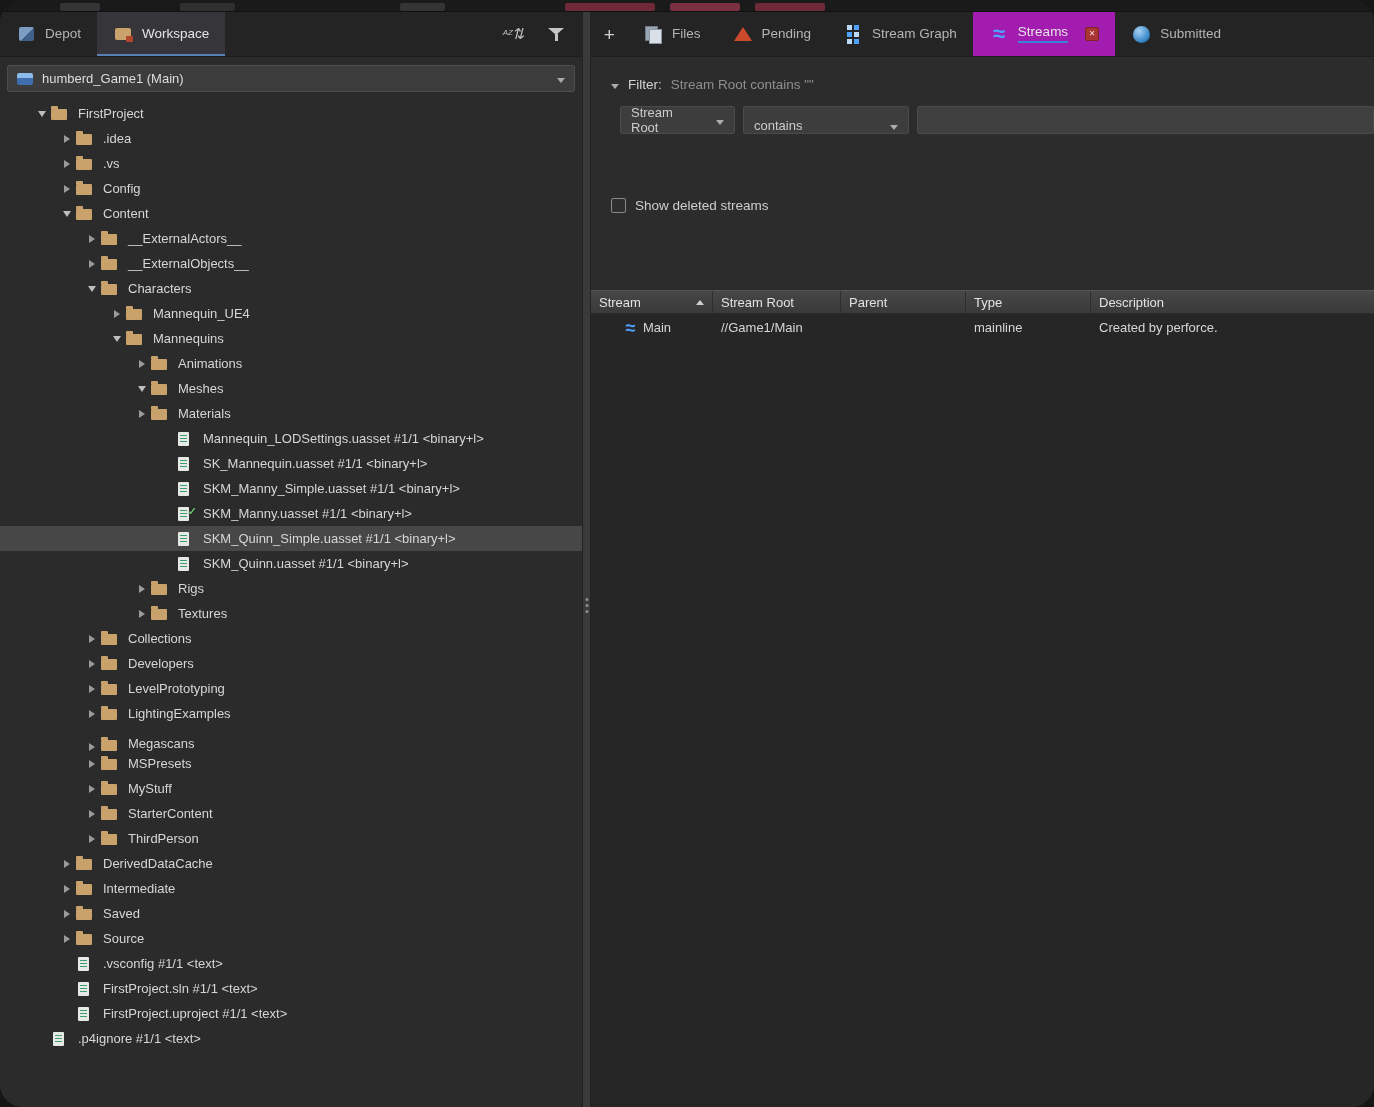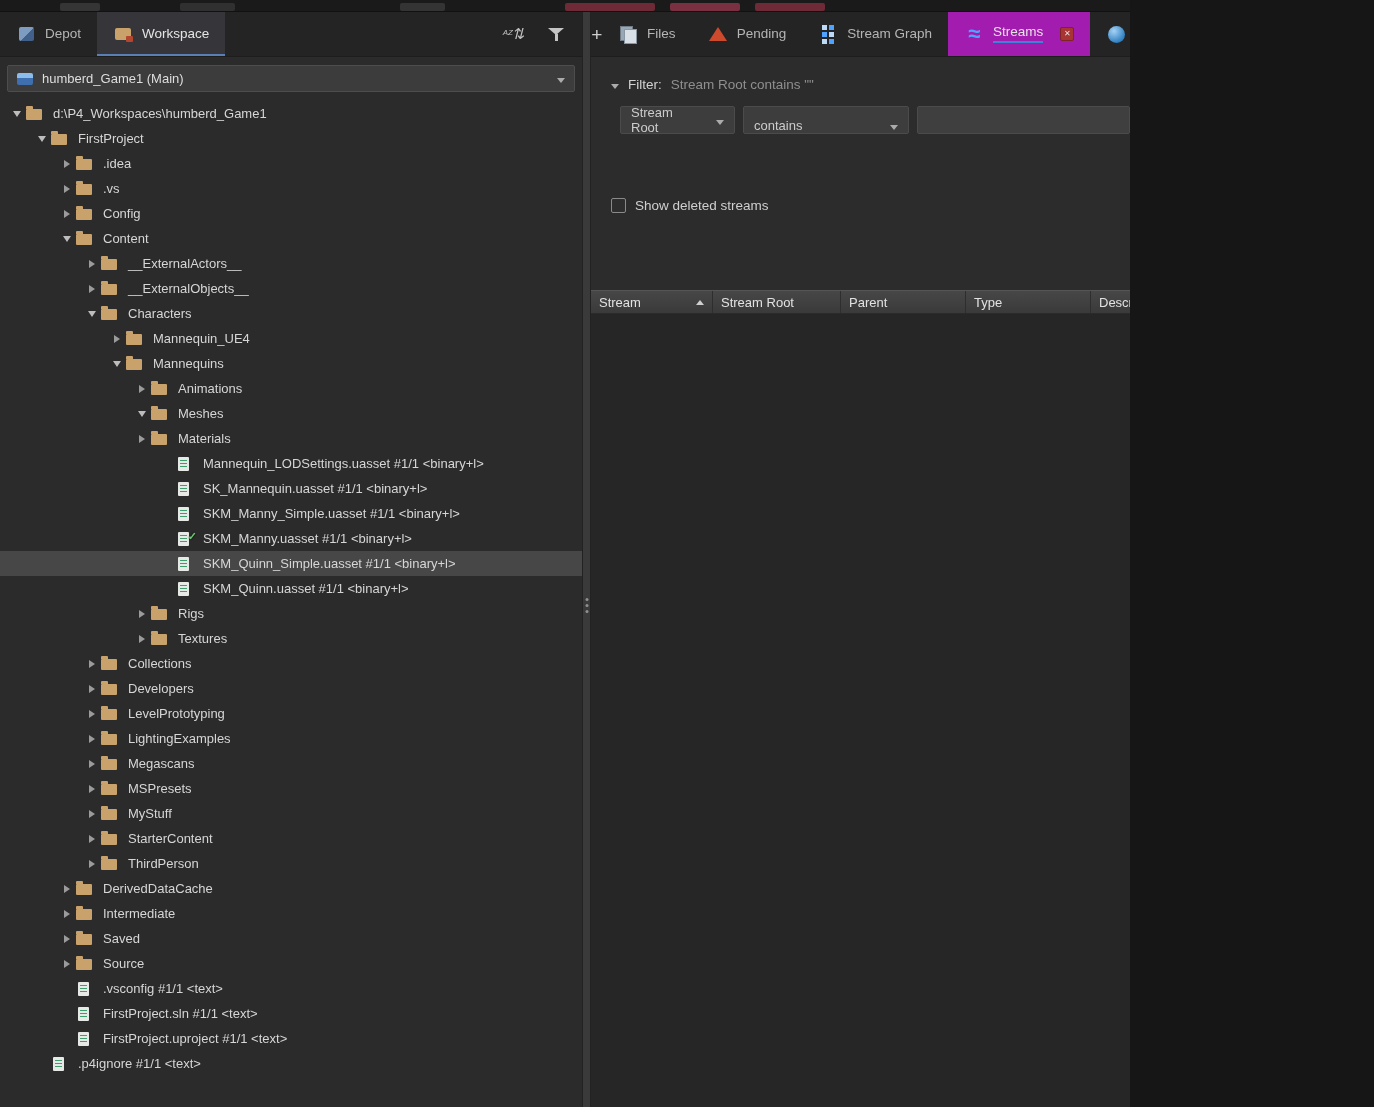--- a/index.html
+++ b/index.html
@@ -1,17 +1,17 @@
 <!DOCTYPE html>
 <html><head>
 <meta charset="utf-8">
 <style>
   html,body{margin:0;padding:0;background:#161616;}
   *{box-sizing:border-box;font-family:"Liberation Sans",sans-serif;}
-  .app{position:relative;width:1130px;height:1107px;background:#2b2b2b;overflow:hidden;color:#d4d4d4;}
+  .app{position:relative;width:1374px;height:1107px;background:#2b2b2b;overflow:hidden;color:#d4d4d4;border-radius:23px;}
 
   
   .top-strip{height:12px;background:#1a1a1a;position:relative;border-bottom:1px solid #111;}
   .frag{position:absolute;top:3px;height:8px;border-radius:2px;}
 
   .main{display:flex;height:1095px;align-items:stretch;}
 
   
   .left-pane{width:582px;display:flex;flex-direction:column;background:#2b2b2b;}
   .tab-bar{height:45px;background:#242425;display:flex;align-items:stretch;border-bottom:1px solid #1d1d1d;flex:0 0 45px;}
@@ -154,29 +154,20 @@
         </div>
       </div>
 
       <div class="ws-selector">
         <i class="gi gi-workspace-small-icon"></i>
         <span>humberd_Game1 (Main)</span>
         <span class="chev"><i class="gi gi-chevron-down-icon"></i></span>
       </div>
 
       <div class="tree" id="tree">
-          <div class="tree-row" style="padding-left: 8px;">
-            <span class="exp open">
-              <i></i>
-            </span>
-            <span class="node-icon">
-              <i class="glyph-folder"></i>
-            </span>
-            <span class="tree-label">d:\P4_Workspaces\humberd_Game1</span>
-          </div>
           <div class="tree-row" style="padding-left: 33px;">
             <span class="exp open">
               <i></i>
             </span>
             <span class="node-icon">
               <i class="glyph-folder"></i>
             </span>
             <span class="tree-label">FirstProject</span>
           </div>
           <div class="tree-row" style="padding-left: 58px;">
@@ -377,21 +368,21 @@
           </div>
           <div class="tree-row" style="padding-left: 83px;">
             <span class="exp closed">
               <i></i>
             </span>
             <span class="node-icon">
               <i class="glyph-folder"></i>
             </span>
             <span class="tree-label">LightingExamples</span>
           </div>
-          <div class="tree-row" style="padding-left: 83px;">
+          <div class="tree-row" style="padding-left: 83px; align-items: flex-end;">
             <span class="exp closed">
               <i></i>
             </span>
             <span class="node-icon">
               <i class="glyph-folder"></i>
             </span>
             <span class="tree-label">Megascans</span>
           </div>
           <div class="tree-row" style="padding-left: 83px;">
             <span class="exp closed">
@@ -573,17 +564,29 @@
             <div class="th">
               <span>Parent</span>
             </div>
             <div class="th">
               <span>Type</span>
             </div>
             <div class="th">
               <span>Description</span>
             </div>
           </div>
+        <div id="tbody">
+            <div class="trow">
+              <div class="td">
+                <i class="gi gi-stream-icon"></i>
+                <span>Main</span>
+              </div>
+              <div class="td">//Game1/Main</div>
+              <div class="td"></div>
+              <div class="td">mainline</div>
+              <div class="td">Created by perforce.</div>
+            </div>
+          </div>
         <div class="empty-area"></div>
       </div>
     </div>
   </div>
 </div>
 
 </body></html>

